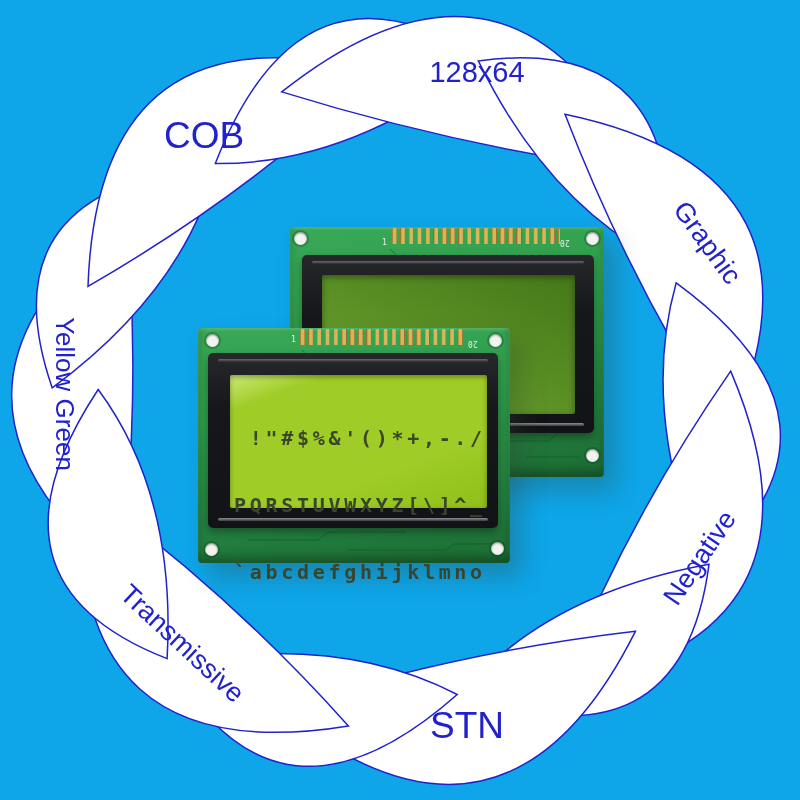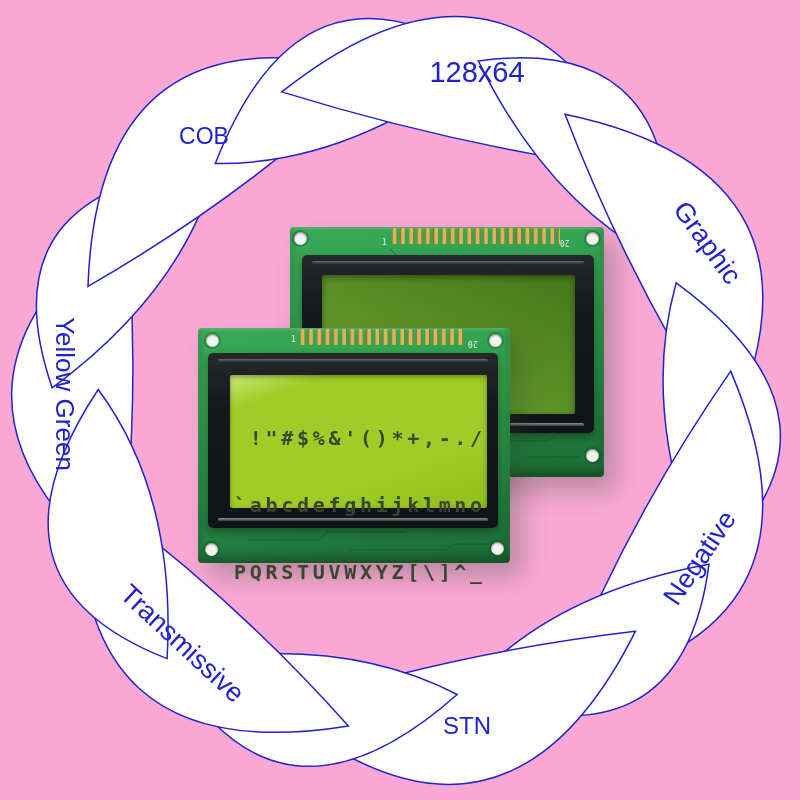--- a/index.html
+++ b/index.html
@@ -1,28 +1,28 @@
 <!DOCTYPE html>
 <html style="--blue: #2222cc; --pcb-green: #2f9d4b; --pcb-green-dark: #1c6b33; --bezel-black: #17181b; --pin-gold: #d7b55a; --pin-gold-dark: #8f6f28; --screen-front-bright: #cde878; --screen-front: #9fcc26; --screen-front-deep: #8fbf1a; --screen-back: #63992a; --screen-back-deep: #477a1a; --lcd-char: #39452c; --silkscreen: #e8f0e8;"><head>
 <meta charset="utf-8">
 <style>
   html,body{margin:0;padding:0;background:#fff;}
-  .stage{position:relative;width:800px;height:800px;background:#f9a8d4;overflow:hidden;
+  .stage{position:relative;width:800px;height:800px;background:#0ea5e9;overflow:hidden;
          font-family:"Liberation Sans",sans-serif;}
   .wreath{position:absolute;left:0;top:0;width:800px;height:800px;z-index:1;}
 
   
   .wr-label{position:absolute;color:var(--blue);white-space:nowrap;z-index:2;font-weight:normal;}
   .lbl-res{left:477px;top:72px;font-size:29px;transform:translate(-50%,-50%);}
-  .lbl-cob{left:204px;top:136px;font-size:23px;transform:translate(-50%,-50%);}
+  .lbl-cob{left:204px;top:136px;font-size:37px;transform:translate(-50%,-50%);}
   .lbl-graphic{left:707px;top:243px;font-size:27px;transform:translate(-50%,-50%) rotate(54deg);}
   .lbl-yg{left:64px;top:394px;font-size:26px;transform:translate(-50%,-50%) rotate(90deg);}
   .lbl-neg{left:700px;top:558px;font-size:27px;transform:translate(-50%,-50%) rotate(-56deg);}
   .lbl-trans{left:182px;top:644px;font-size:27px;transform:translate(-50%,-50%) rotate(43deg);}
-  .lbl-stn{left:467px;top:726px;font-size:24px;transform:translate(-50%,-50%);}
+  .lbl-stn{left:467px;top:726px;font-size:37px;transform:translate(-50%,-50%);}
 
   
   .module{position:absolute;}
   .mod-back{left:290px;top:227px;width:314px;height:250px;z-index:3;}
   .mod-front{left:198px;top:328px;width:312px;height:235px;z-index:4;}
   .pcb{position:absolute;inset:0;border-radius:4px;
        background:linear-gradient(172deg,#38a957 0%,var(--pcb-green) 35%,#238040 75%,var(--pcb-green-dark) 100%);
        box-shadow:12px 14px 24px rgba(45,65,45,.30),
                   inset 0 -6px 10px rgba(0,0,0,.28),
                   inset 0 2px 3px rgba(255,255,255,.18);}
@@ -136,22 +136,22 @@
       <div class="silk silk-r flip">20</div>
       <div class="hole h-tl"></div>
       <div class="hole h-tr"></div>
       <div class="hole h-bl"></div>
       <div class="hole h-br"></div>
       <div class="bezel">
         <div class="hl hl-top"></div>
         <div class="screen front-screen">
           <div class="lcd-text">
             <div class="lcd-line"> !"#$%&amp;'()*+,-./</div>
+            <div class="lcd-line">PQRSTUVWXYZ[\]^_</div>
             <div class="lcd-line">`abcdefghijklmno</div>
-            <div class="lcd-line">PQRSTUVWXYZ[\]^_</div>
           </div>
         </div>
         <div class="hl hl-bot"></div>
       </div>
     </div>
   </div>
 
 </div>
 
 </body></html>

